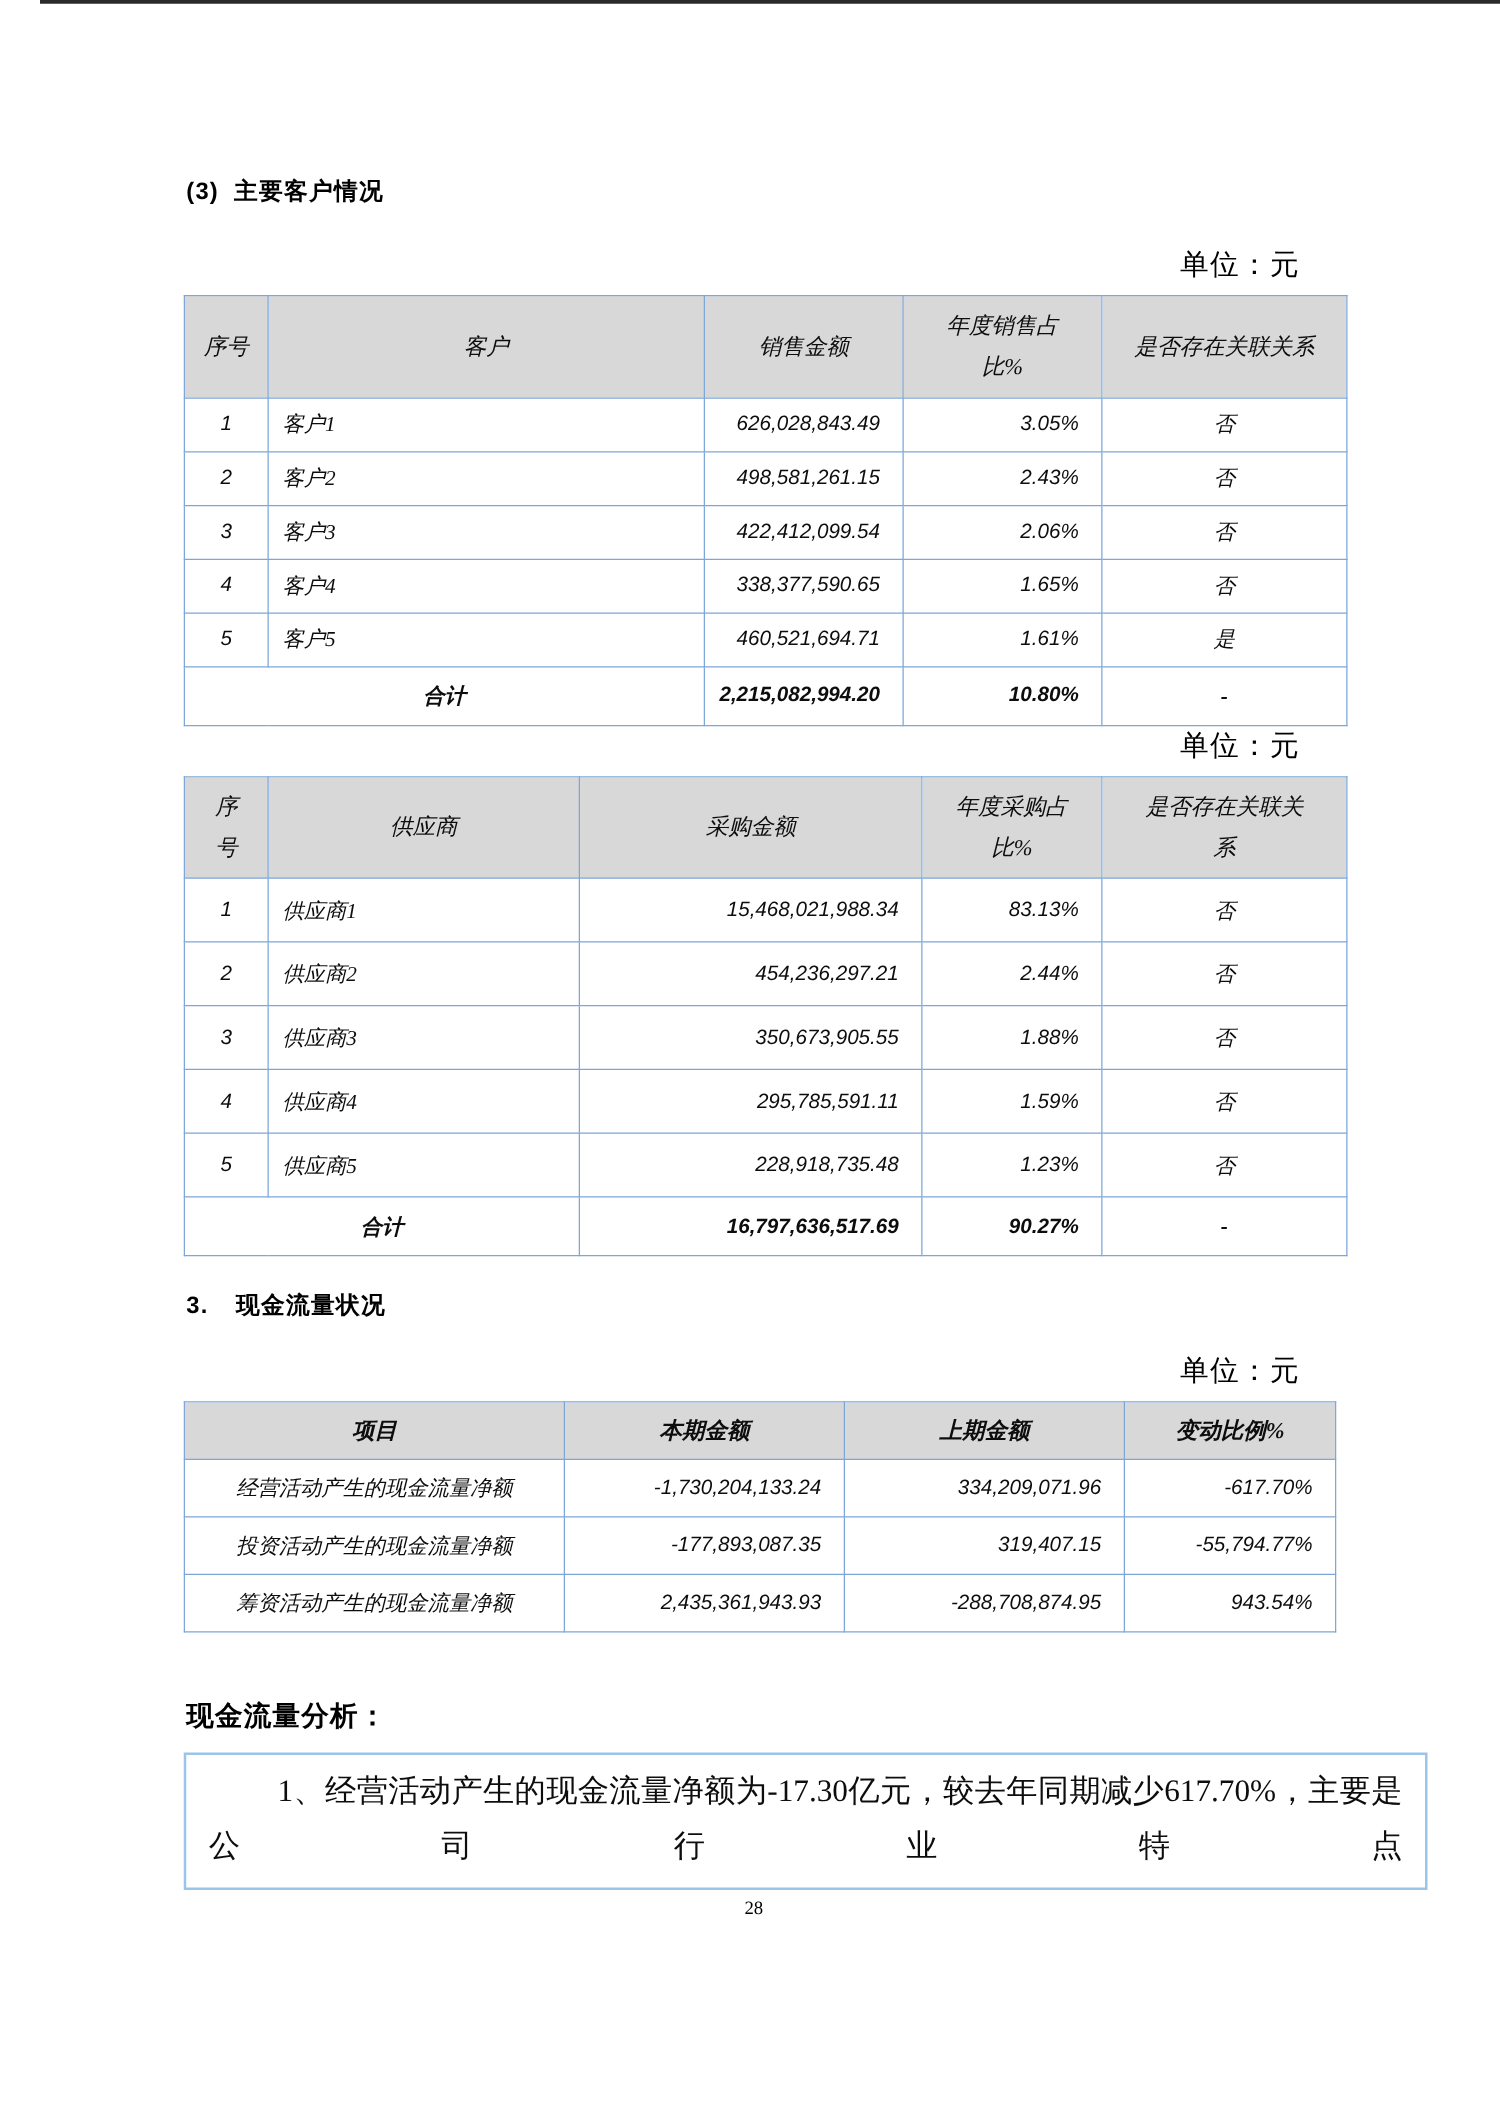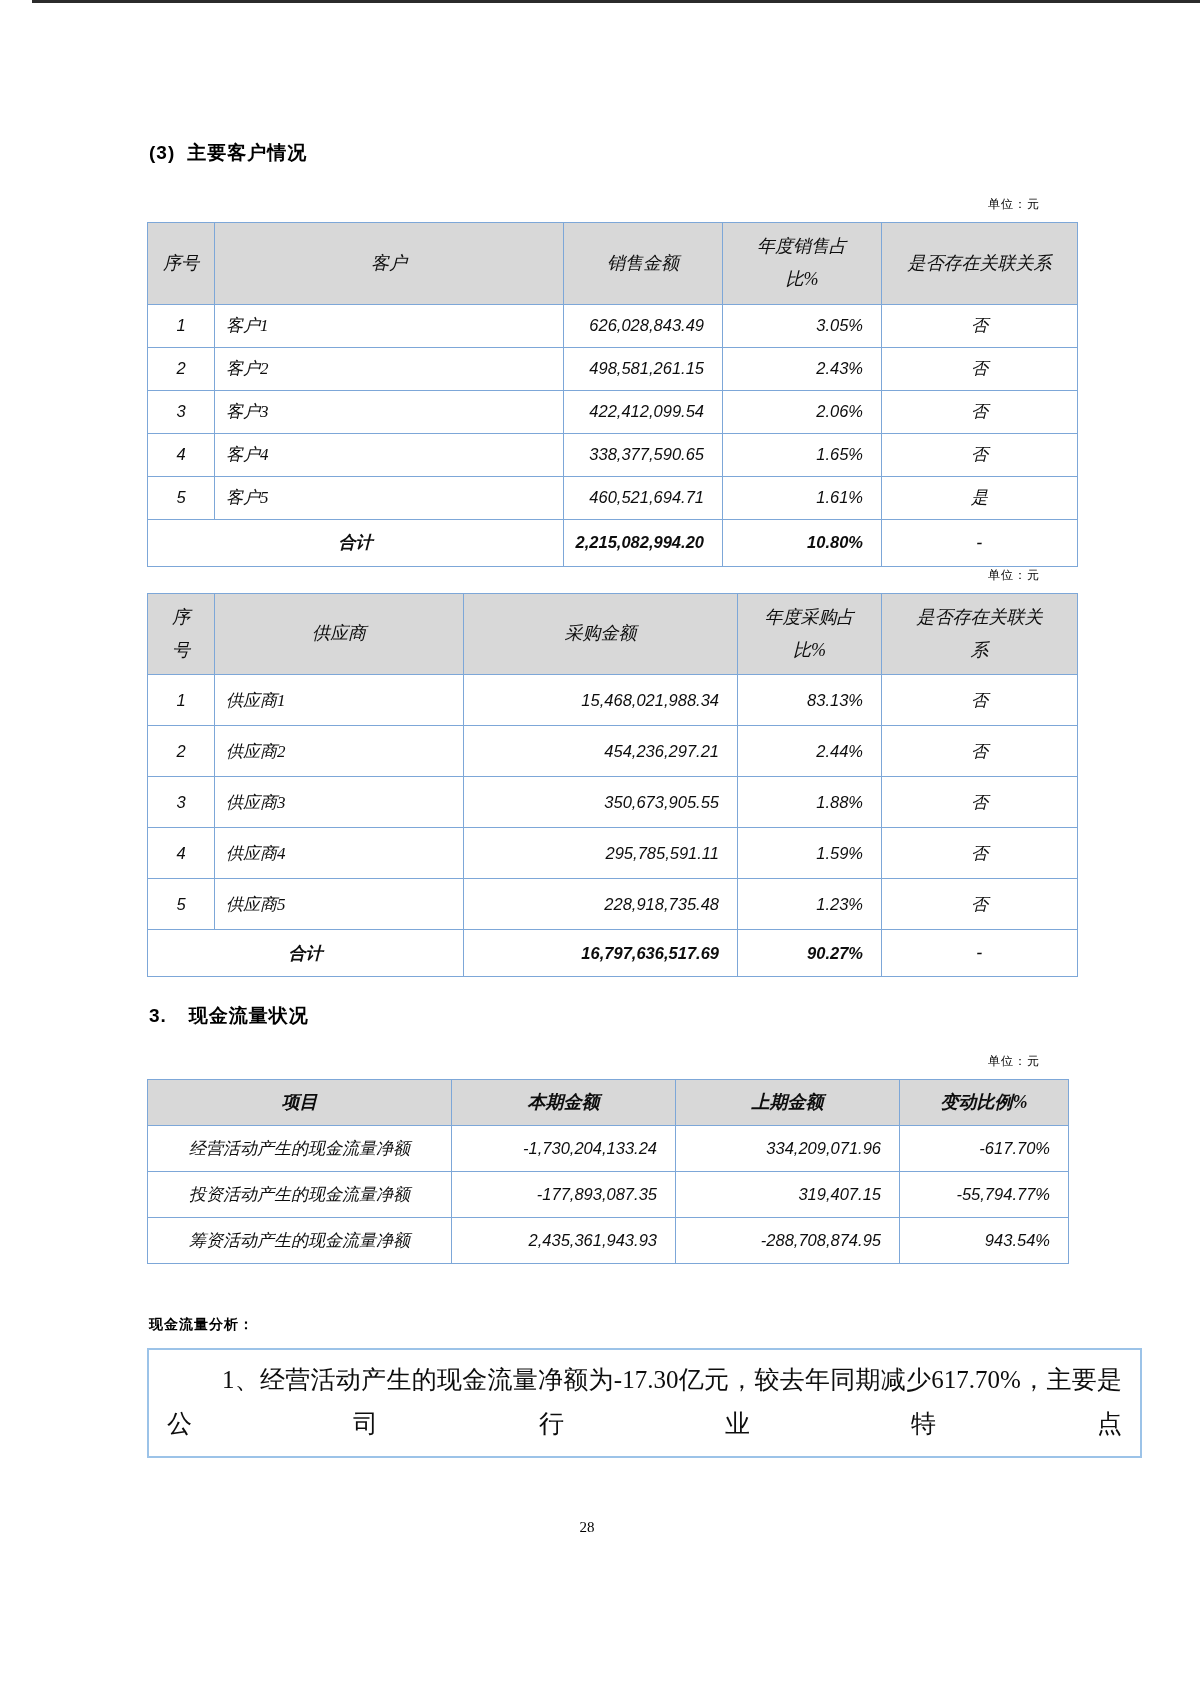--- a/index.html
+++ b/index.html
@@ -21,21 +21,21 @@
     font-weight:bold; font-size:19px; color:#000;
     letter-spacing:1px;
   }
   .sec-heading .no { margin-right:12px; }
   .h-first { margin:0 0 30px 2px; }
   .h-second { margin:58px 0 30px 2px; }
   .h-third { margin:26px 0 24px 2px; }
   .h-third .no { margin-right:22px; }
 
   .unit-line {
-    text-align:right; font-size:12px; color:#000;
+    text-align:right; font-size:23px; color:#000;
     margin:0 -8px 9px 0; letter-spacing:1px;
   }
 
   table { border-collapse:collapse; table-layout:fixed; width:885px;font-style:italic; }
   td {
     border:1.6px solid #7da7d8;
     font-size:17px; color:#0d0d0d;
     padding:0 6px; vertical-align:middle;
     overflow:hidden;
   }
@@ -58,34 +58,34 @@
   .t-customers .thead td { height:auto; }
   .t-suppliers td { height:50px; }
   .t-suppliers .thead td { height:auto; }
   .t-cash td { height:45px; }
   .t-cash .thead td { height:auto; padding:6px 4px; }
   .t-cash .thead td { font-weight:bold; }
   .t-customers .total td, .t-suppliers .total td { height:46px; }
 
   .analysis-heading {
     font-family:"Liberation Sans","DejaVu Sans",sans-serif;
-    font-weight:bold; font-size:14px; color:#000;
+    font-weight:bold; font-size:22px; color:#000;
     margin:52px 0 14px 2px; letter-spacing:1px;
   }
   .analysis-box {
     border:2px solid #9cc3e8;
     width:995px; box-sizing:border-box;
     padding:8px 18px 10px 18px;
     font-size:25px; line-height:44px; color:#0d0d0d;
   }
   .analysis-line { text-align:justify; text-align-last:justify; }
   .analysis-line.indent { text-indent:2.2em; }
 
   .page-number {
-    position:absolute; top:1516px; left:0;
+    position:absolute; top:1516px; left:16px;
     width:1110px; text-align:center;
     font-size:15px; color:#000;
     font-family:"Liberation Serif",serif;
   }
 </style>
 </head>
 <body>
 
 <div class="page">
   <div class="content">

